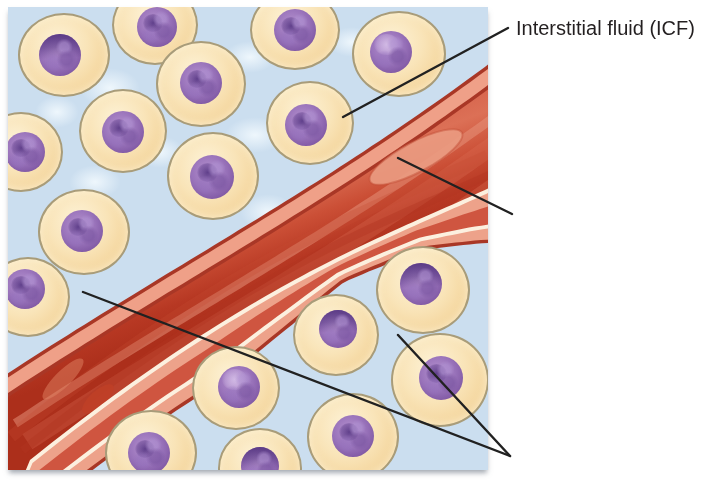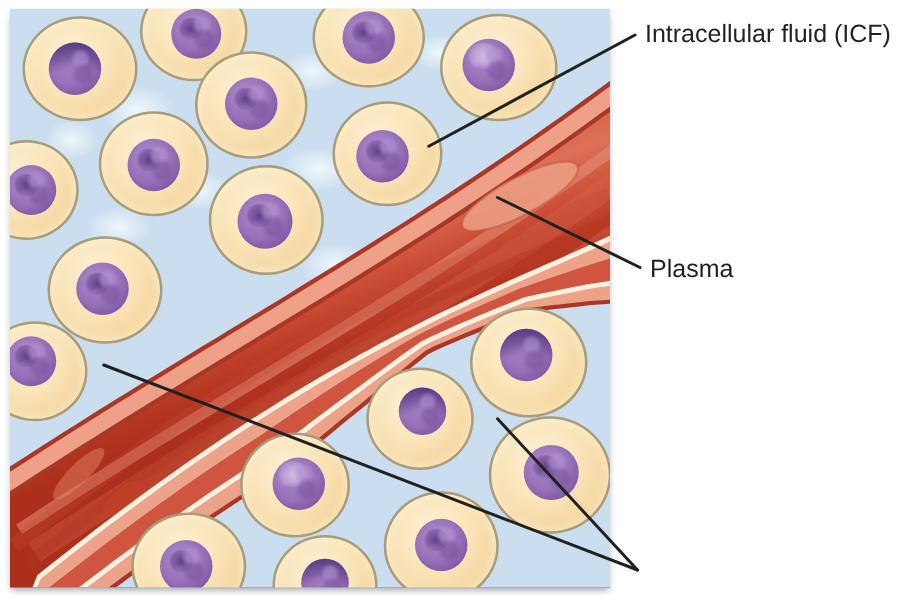--- a/index.html
+++ b/index.html
@@ -161,16 +161,15 @@
       </div>
     </div>
 
   <svg class="lines-svg" id="lines" width="720" height="485" viewBox="0 0 720 485">
       <line x1="343" y1="117" x2="508" y2="28" stroke="#212121" stroke-width="2.4" stroke-linecap="round"></line>
       <line x1="398" y1="158" x2="512" y2="214" stroke="#212121" stroke-width="2.4" stroke-linecap="round"></line>
       <line x1="83" y1="292" x2="510" y2="456" stroke="#212121" stroke-width="2.4" stroke-linecap="round"></line>
       <line x1="398" y1="335" x2="510" y2="456" stroke="#212121" stroke-width="2.4" stroke-linecap="round"></line>
     </svg>
 
-  <div class="fig-label" id="lab0" style="left: 516px; top: 28px;">Intracellular fluid (ICF)</div>
-  <div class="fig-label" id="lab1" style="left: 520px; top: 216px;">Plasma</div>
+  <div class="fig-label" id="lab0" style="left: 516px; top: 28px;">Interstitial fluid (ICF)</div>
 
 </div>
 
 </body></html>

